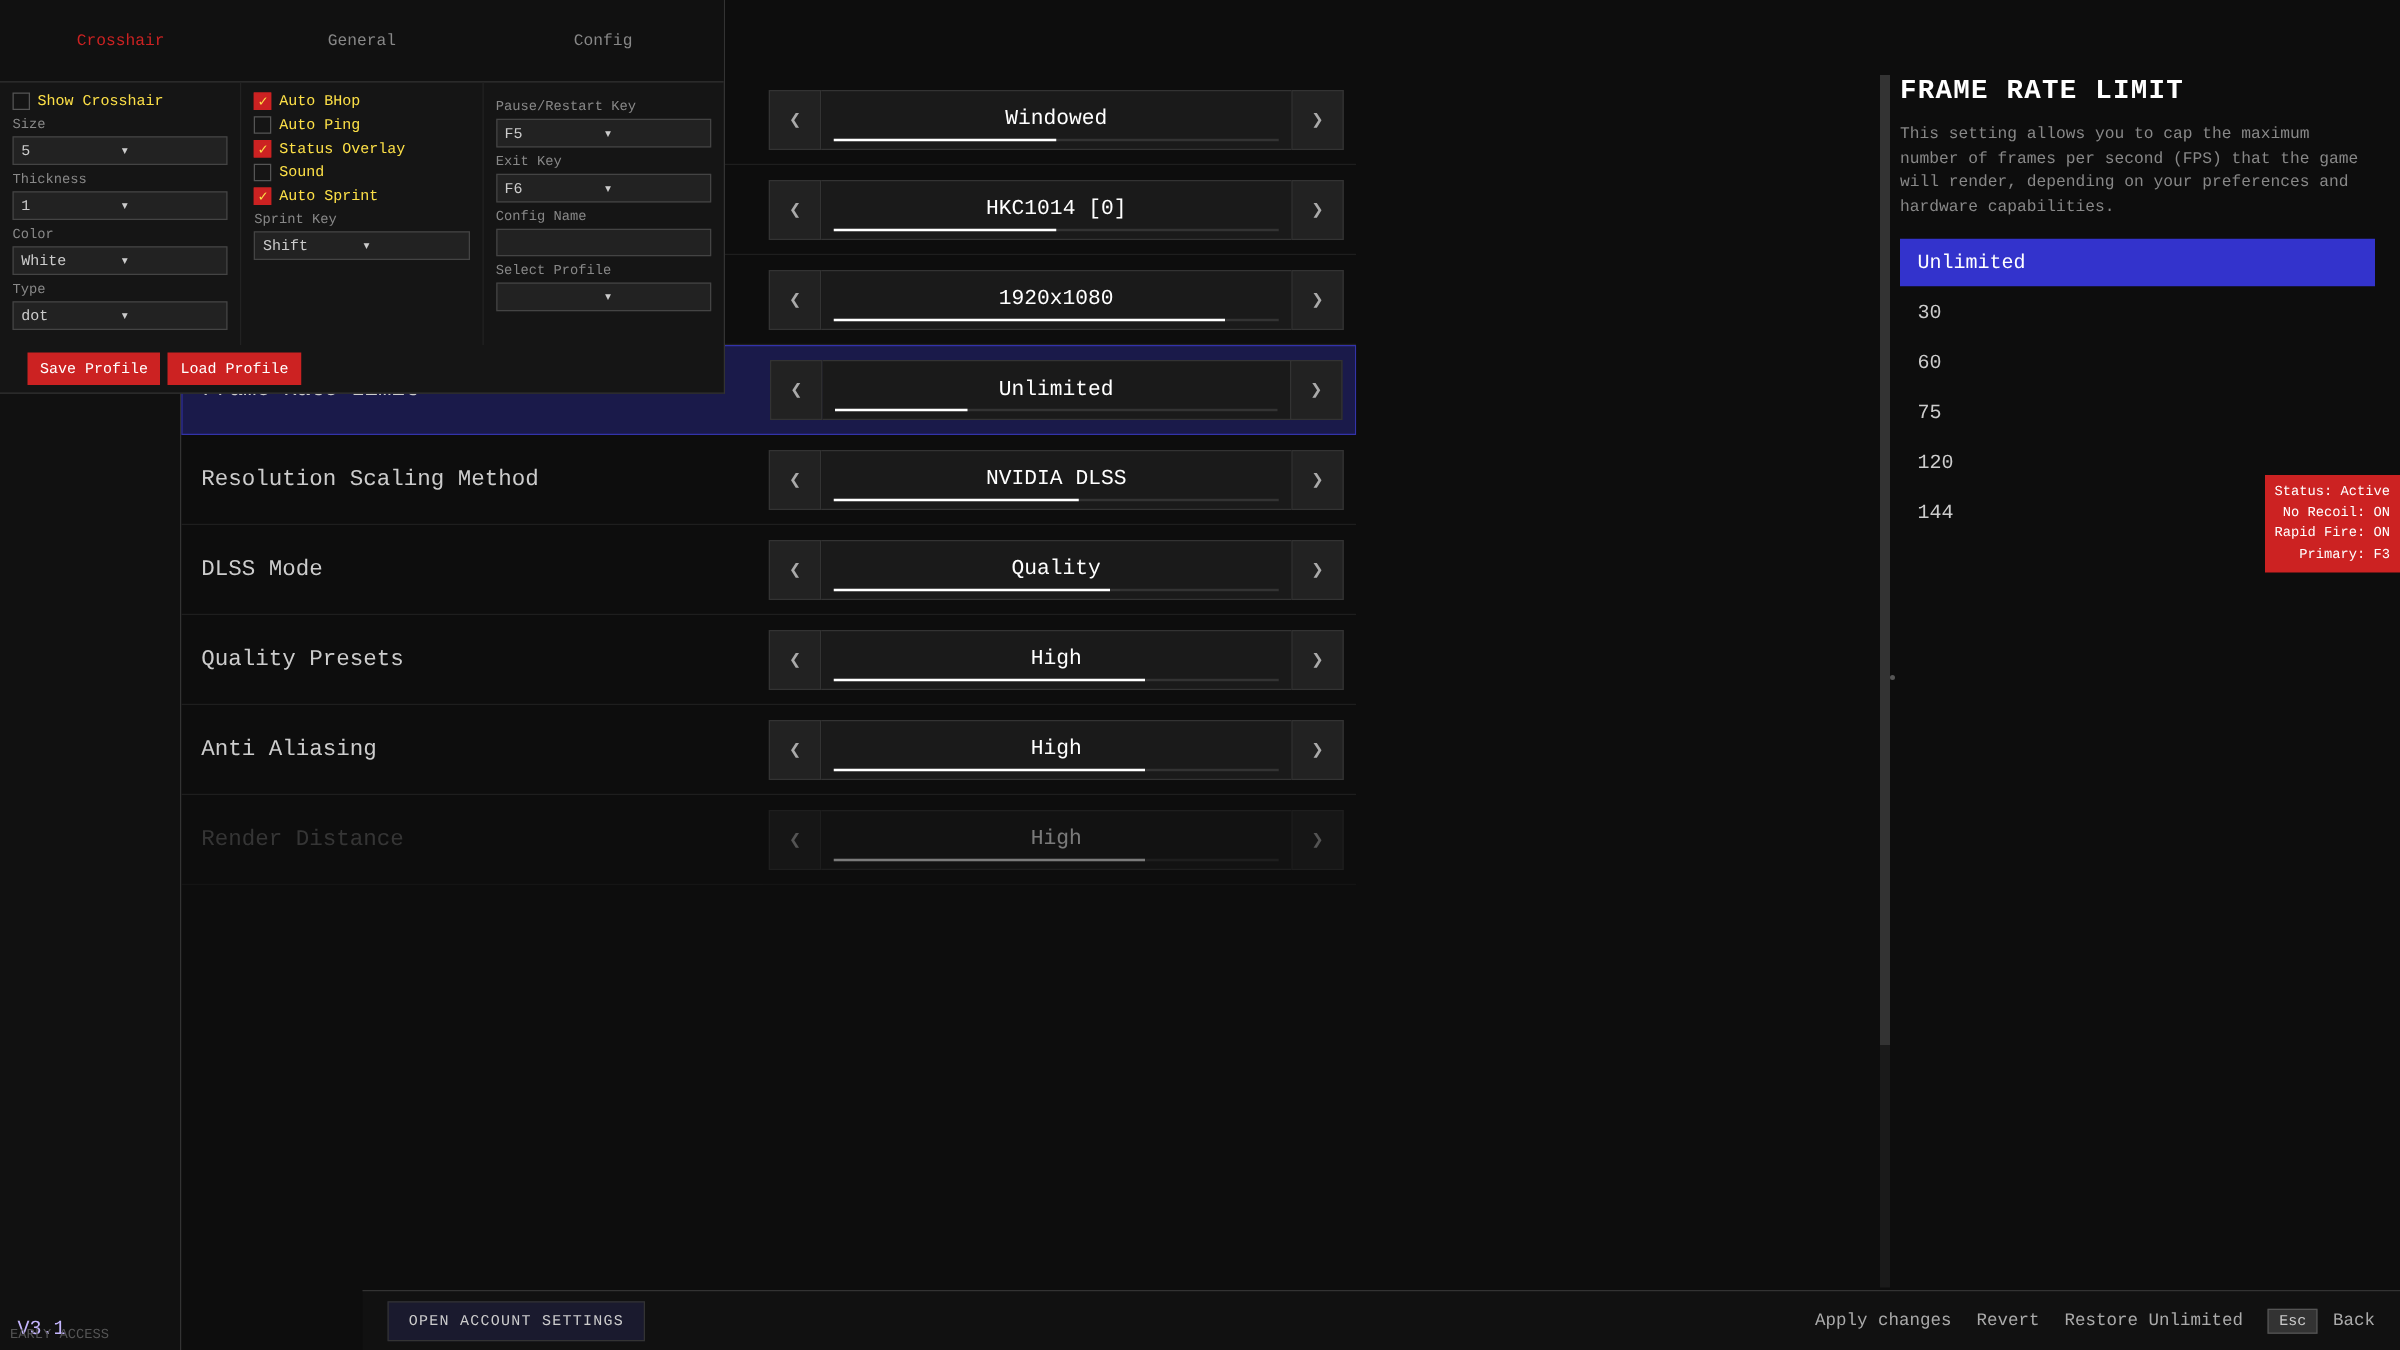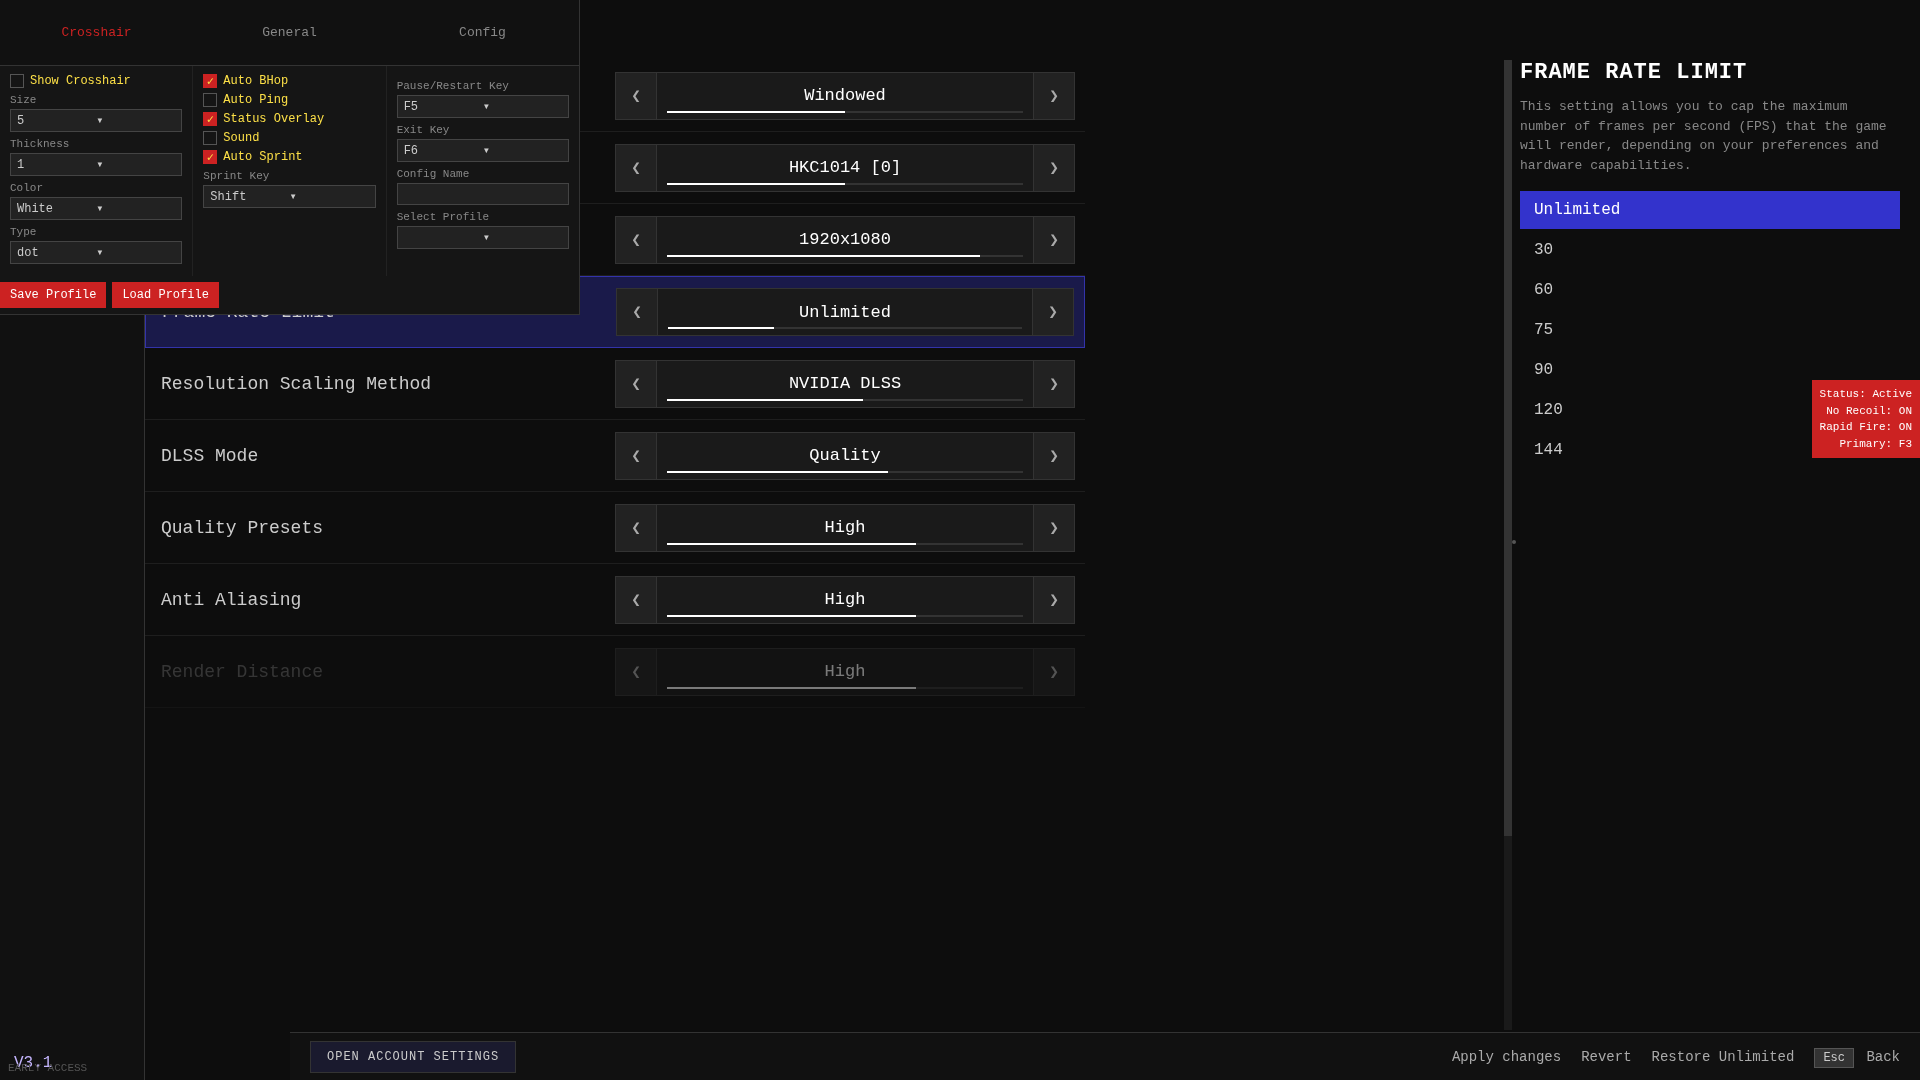--- a/index.html
+++ b/index.html
@@ -353,21 +353,21 @@
       align-items: center;
       gap: 6px;
       font-size: 12px;
       color: #fde047;
       margin-bottom: 5px;
       cursor: pointer;
     }
     .profile-buttons {
       display: flex;
       gap: 6px;
-      padding: 6px 0;
+      padding: 6px 22px;
     }
   </style>
 </head>
 <body>
 
 <div class="sidebar">
   <div class="sidebar-title">ASSIST TOOL</div>
   <div class="sidebar-item">Weapons</div>
   <div class="sidebar-item active">Misc</div>
   <div class="version">V3.1</div>
@@ -598,21 +598,20 @@
 
   <div class="right-panel">
     <div class="right-panel-title">FRAME RATE LIMIT</div>
     <div class="right-panel-desc">This setting allows you to cap the maximum number of frames per second (FPS) that the game will render, depending on your preferences and hardware capabilities.</div>
     <div id="fps-options">
 
     <div class="fps-option selected">Unlimited</div>
         <div class="fps-option">30</div>
         <div class="fps-option">60</div>
         <div class="fps-option">75</div>
-        <div class="fps-option">90</div>
         <div class="fps-option">120</div>
         <div class="fps-option">144</div>
       </div>
   </div>
 
   <div class="status-badge">
     <div>Status: Active</div>
     <div>No Recoil: ON</div>
     <div>Rapid Fire: ON</div>
     <div>Primary: F3</div>

